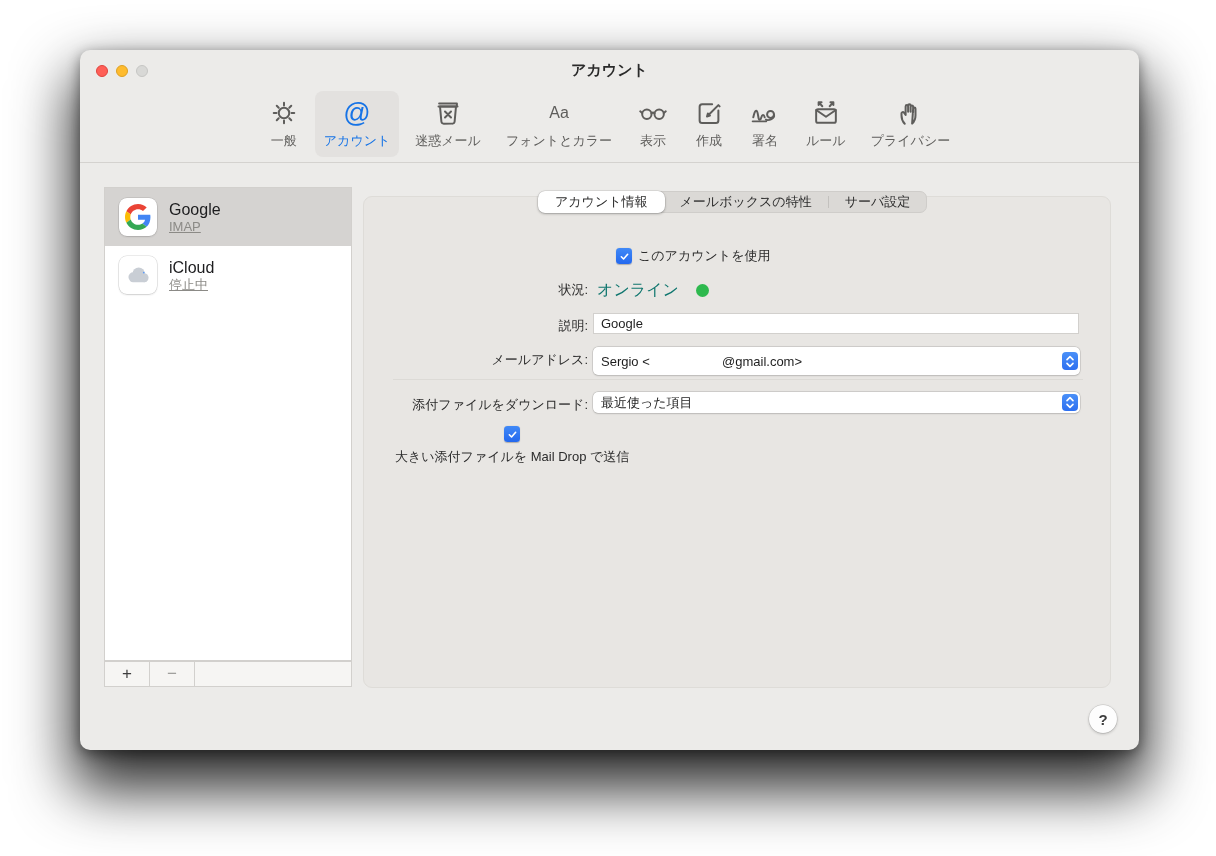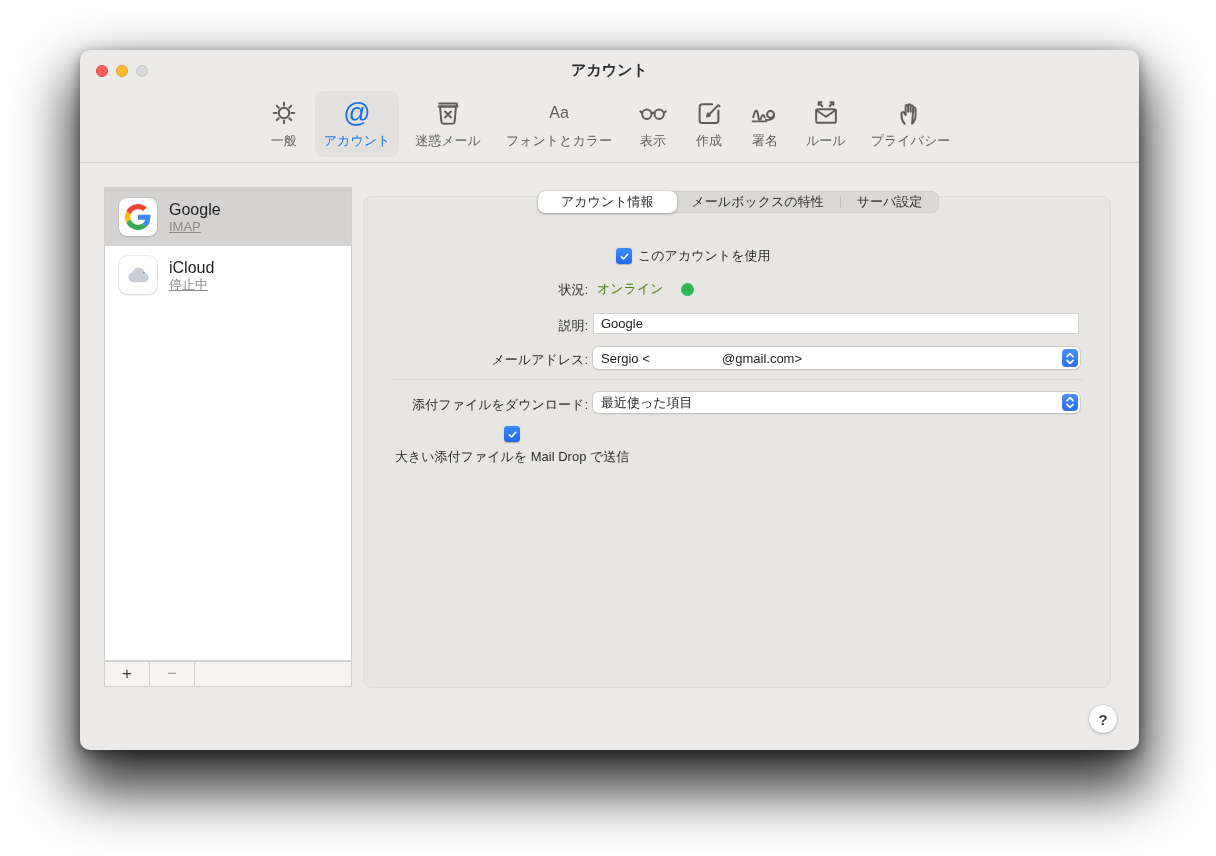--- a/index.html
+++ b/index.html
@@ -57,40 +57,40 @@
   
   .panel { position:absolute; left:283px; top:146px; width:748px; height:492px;
     background:#e8e6e3; border:1px solid #dedcd8; border-radius:9px; }
 
   .tabs { position:absolute; left:458px; top:141px; height:22px; display:flex;
     align-items:stretch; background:#dbd9d6; border:1px solid #cfcdca; border-radius:7px;
     font-size:13px; color:#2b2b2b; }
   .tab { display:flex; align-items:center; justify-content:center; padding:0 16px;
     white-space:nowrap; }
   .tab.selected { background:#ffffff; border-radius:7px; margin:-1px;
-    box-shadow:0 0 0 0.5px rgba(0,0,0,.12), 0 1px 2.5px rgba(0,0,0,.28); padding:0 23px; }
+    box-shadow:0 0 0 0.5px rgba(0,0,0,.12), 0 1px 2.5px rgba(0,0,0,.28); padding:0 17px; }
   .tab-div { width:1px; background:#c3c1be; margin:4px 0; }
 
   
   .flabel { position:absolute; right:551px; font-size:13px; color:#2c2c2c;
     white-space:nowrap; text-align:right; }
   .checkbox { width:16px; height:16px; border-radius:3.5px;
     background:linear-gradient(#4089f7,#2368ee);
     box-shadow:0 0.5px 1px rgba(0,0,0,.25); display:flex; align-items:center;
     justify-content:center; flex:none; }
   .cb-row { position:absolute; display:flex; align-items:center; gap:6px;
     font-size:13px; color:#2c2c2c; }
   .status-row { position:absolute; left:517px; top:230px; display:flex;
-    align-items:center; gap:17px; font-size:13px; color:#4d7c0f;text-align:center; }
+    align-items:center; gap:17px; font-size:16px; color:#0f766e;text-align:center; }
   .dot { width:13px; height:13px; border-radius:50%; }
 
   .text-input { position:absolute; left:513px; top:263px; width:486px; height:21px;
     background:#ffffff; border:1px solid #d2d0cd; font-size:13px; color:#1e1e1e;
     padding:0 7px; font-family:inherit; }
-  .popup { position:absolute; left:513px; width:487px; height:22px; background:#ffffff;
+  .popup { position:absolute; left:513px; width:487px; height:28px; background:#ffffff;
     border-radius:5px; box-shadow:0 0 0 0.5px rgba(0,0,0,.17), 0 0.5px 2px rgba(0,0,0,.12);
     display:flex; align-items:center; font-size:13px; color:#1e1e1e; }
   .popup .pop-text { flex:1; padding:0 8px; white-space:pre; overflow:hidden; }
   .stepper { width:16px; height:18px; margin-right:2px; border-radius:4px;
     background:linear-gradient(#4a90f8,#2d6ff0); flex:none;
     display:flex; align-items:center; justify-content:center; }
   .form-sep { position:absolute; left:313px; top:329px; width:690px; height:1px;
     background:#dcdad6; }
 
   .help-btn { position:absolute; left:1009px; top:655px; width:28px; height:28px;

